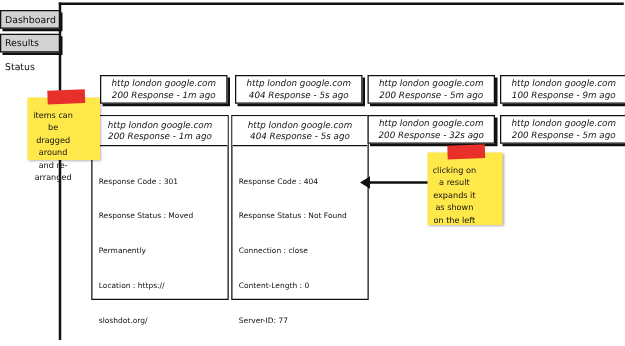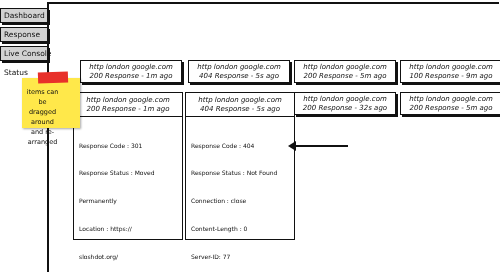--- a/index.html
+++ b/index.html
@@ -113,24 +113,21 @@
 
 <div id="app">
 
   <div class="main-panel"></div>
 
   <div class="sidebar">
     <div class="nav-item">
       <span>Dashboard</span>
     </div>
     <div class="nav-item">
-      <span>Response</span>
-    </div>
-    <div class="nav-item">
-      <span>Live Console</span>
+      <span>Results</span>
     </div>
     <div class="nav-item plain">
       <span>Status</span>
     </div>
   </div>
 
   <div class="card card-row1" style="left:80px;top:60px;">
     <span class="card-url">http london google.com</span>
     <span class="card-status">200 Response - 1m ago</span>
   </div>
@@ -196,14 +193,18 @@
   </div>
 
   <div class="arrow-line" style="left:296px;top:145px;width:52px;"></div>
   <div class="arrow-head" style="left:288px;top:141px;"></div>
 
   <div class="sticky" style="left:22px;top:78px;width:58px;height:50px;">
     <div class="tape" style="left:16px;top:-6px;width:30px;height:11px;"></div>
     <span>items can be dragged around and re-arranged</span>
   </div>
 
+  <div class="sticky" style="left:342px;top:122px;width:60px;height:58px;">
+    <div class="tape" style="left:16px;top:-6px;width:30px;height:11px;"></div>
+    <span>clicking on a result expands it as shown on the left</span>
+  </div>
 
 </div>
 
 </body></html>

